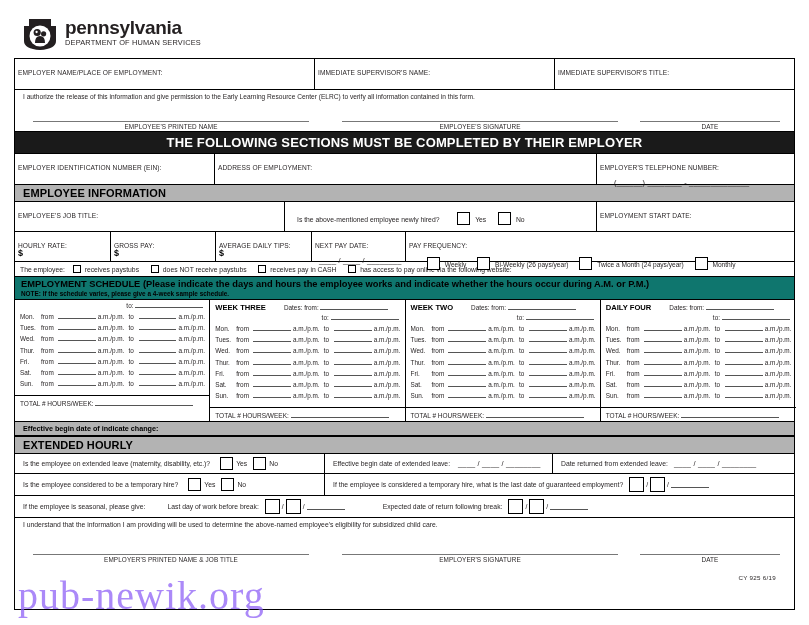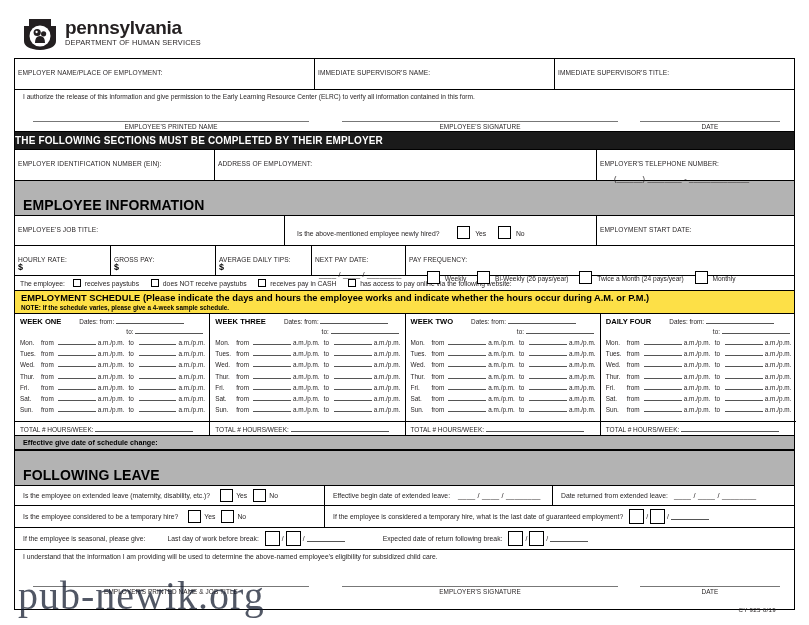--- a/index.html
+++ b/index.html
@@ -67,30 +67,31 @@
   .lbl {
     font-size: 6.6px;
     color: #231f20;
     letter-spacing: 0.1px;
     white-space: nowrap;
   }
   .band {
     background: #b3b3b3;
     border-top: 1px solid #000;
     border-bottom: 1px solid #000;
-    font-size: 14px;
+    font-size: 11px;
     font-weight: bold;
     color: #000;
-    padding: 16px 0 2px 8px;
+    padding: 2px 0 2px 8px;
     letter-spacing: 0.1px;
   }
   .band-black {
     background: #1a1a1a;
     color: #fff;
-    font-size: 10px;
+    text-align: center;
+    font-size: 13px;
     font-weight: bold;
     padding: 3px 0;
     border-top: 1px solid #000;
     border-bottom: 1px solid #000;
     letter-spacing: 0.15px;
   }
   .cb {
     display: inline-block;
     width: 8px; height: 8px;
     border: 1.1px solid #000;
@@ -172,21 +173,21 @@
     height: 15px;
     border-bottom: 1px solid #000;
     font-size: 6.8px;
     color: #231f20;
     padding: 3px 0 0 5px;
     white-space: nowrap;
   }
 
   
   .sched-head {
-    background: #fde047;
+    background: #0f766e;
     border-bottom: 1px solid #000;
     padding: 2px 0 2px 6px;
   }
   .sched-head .t1 {
     font-size: 9.3px; font-weight: bold; color: #000;
   }
   .sched-head .t2 {
     font-size: 6.4px; font-weight: bold; color: #000; margin-top: 1px;
   }
   .weeks { display: flex; border-bottom: 1px solid #000; }
@@ -285,21 +286,21 @@
     letter-spacing: 0.3px;
   }
 
   
   .watermark {
     position: absolute;
     left: 18px;
     top: 572px;
     font-family: "Liberation Serif", serif;
     font-size: 40px;
-    color: #0f172a;
+    color: #8b5cf6;
     opacity: 0.72;
     letter-spacing: 1px;
     white-space: nowrap;
     pointer-events: none;
   }
 </style>
 </head>
 <body>
 
 <div id="page">
@@ -428,24 +429,20 @@
       <span>has access to pay online via the following website:</span>
     </div>
 
     <div class="sched-head">
       <div class="t1">EMPLOYMENT SCHEDULE (Please indicate the days and hours the employee works and indicate whether the hours occur during A.M. or P.M.)</div>
       <div class="t2">NOTE: If the schedule varies, please give a 4-week sample schedule.</div>
     </div>
 
     <div class="weeks" id="weeks-container">
         <div class="week">
-          <div class="week-title">
-            <span>WEEK ONE</span>
-            <span class="week-dates"><span>Dates:  from:</span> <span class="ul" style="width:68px"></span></span>
-          </div>
           <div class="week-dates2"><span>to:</span> <span class="ul" style="width:68px"></span></div>
           <div style="height: 3px;"></div>
           <div class="day-row">
             <span class="dy">Mon.</span>
             <span class="fr">from</span>
             <span class="ul" style="width:38px"></span>
             <span class="ampm">a.m./p.m.</span>
             <span class="to">to</span>
             <span class="ul" style="width:38px"></span>
             <span class="ampm">a.m./p.m.</span>
@@ -721,23 +718,23 @@
             <span class="ampm">a.m./p.m.</span>
             <span class="to">to</span>
             <span class="ul" style="width:38px"></span>
             <span class="ampm">a.m./p.m.</span>
           </div>
           <div style="height: 5px;"></div>
           <div class="total-row"><span>TOTAL # HOURS/WEEK:</span> <span class="ul" style="width:98px"></span></div>
         </div>
       </div>
 
-    <div class="sched-change">Effective give date of schedule change:</div>
-
-    <div class="band">FOLLOWING LEAVE</div>
+    <div class="sched-change">Effective begin date of indicate change:</div>
+
+    <div class="band">EXTENDED HOURLY</div>
     <div class="q-row">
       <div class="cellbox" style="width:310px">
         <span>Is the employee on extended leave (maternity, disability, etc.)?</span>
         <span style="display:inline-block;width:10px"></span>
         <span class="cb-lg"></span>
         <span style="margin-left:3px">Yes</span>
         <span style="display:inline-block;width:6px"></span>
         <span class="cb-lg"></span>
         <span style="margin-left:3px">No</span>
       </div>

